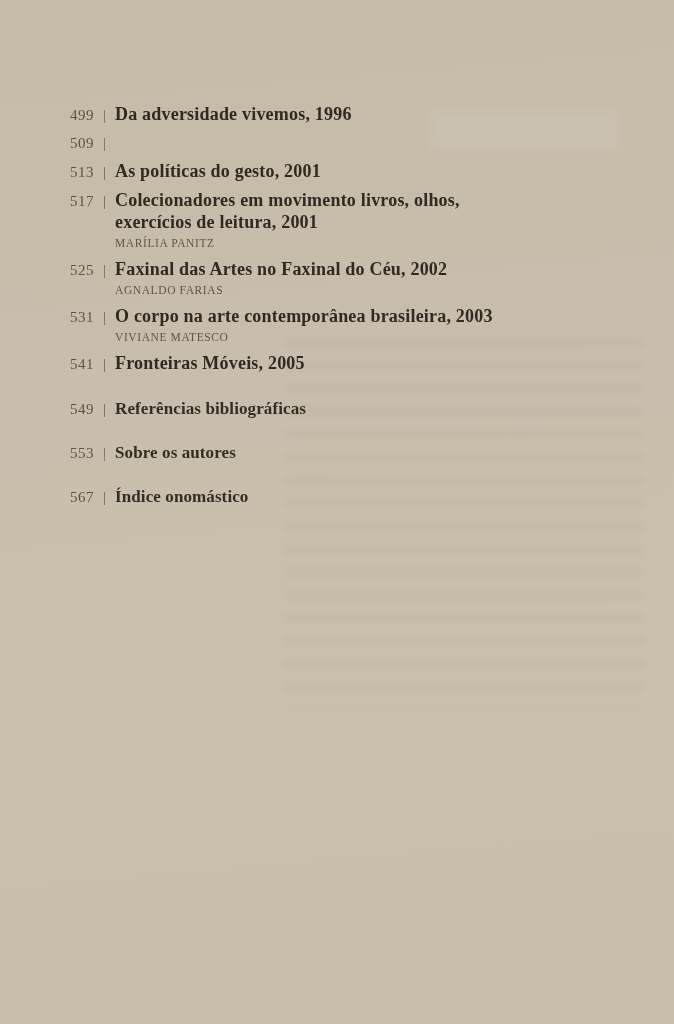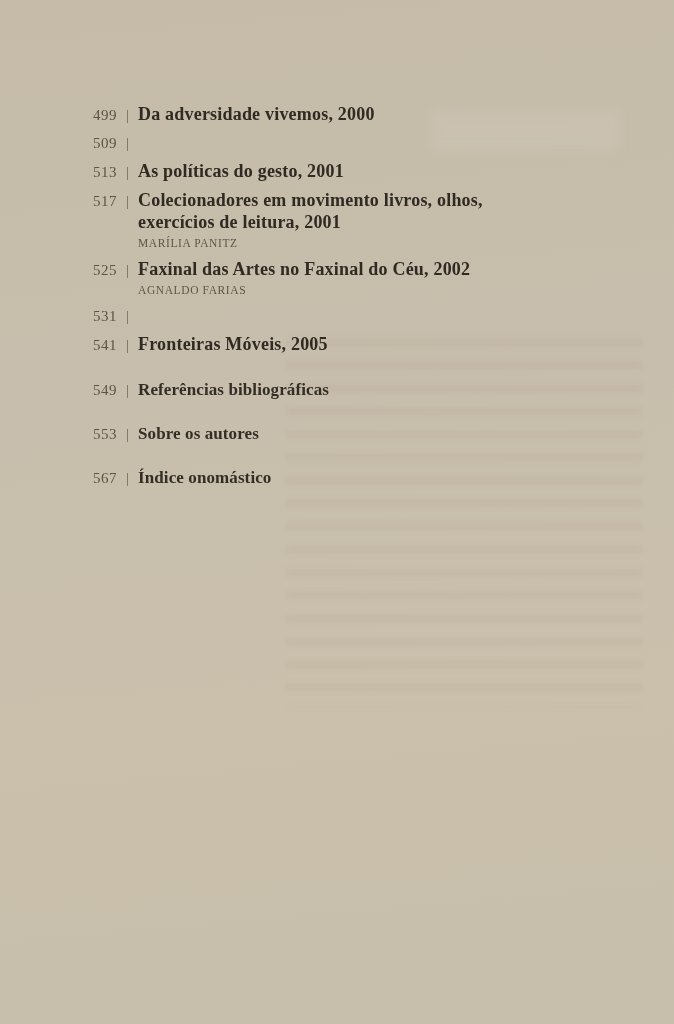--- a/index.html
+++ b/index.html
@@ -38,21 +38,21 @@
     left: 430px;
     top: 110px;
     width: 190px;
     height: 40px;
     background: rgba(210, 204, 188, 0.35);
     filter: blur(6px);
     pointer-events: none;
   }
   .content {
     position: relative;
-    padding: 103px 0 0 61px;
+    padding: 103px 0 0 38px;
   }
   .entry {
     display: grid;
     grid-template-columns: 56px 21px 450px;
     align-items: baseline;
     margin-bottom: 6px;
   }
   .entry .num {
     text-align: right;
     font-size: 15px;
@@ -96,21 +96,21 @@
 <div class="page">
   <div class="show-through"></div>
   <div class="show-through-2"></div>
 
   <div class="content">
 
     <div class="entry">
       <span class="num">499</span>
       <span class="sep">|</span>
       <div class="entry-body">
-        <div class="title">Da adversidade vivemos, 2000</div>
+        <div class="title">Da adversidade vivemos, 1996</div>
       </div>
     </div>
 
     <div class="entry">
       <span class="num">509</span>
       <span class="sep">|</span>
       <div class="entry-body">
       </div>
     </div>
 
@@ -136,20 +136,24 @@
       <span class="sep">|</span>
       <div class="entry-body">
         <div class="title">Faxinal das Artes no Faxinal do Céu, 2002</div>
         <div class="author">AGNALDO FARIAS</div>
       </div>
     </div>
 
     <div class="entry">
       <span class="num">531</span>
       <span class="sep">|</span>
+      <div class="entry-body">
+        <div class="title">O corpo na arte contemporânea brasileira, 2003</div>
+        <div class="author">VIVIANE MATESCO</div>
+      </div>
     </div>
 
     <div class="entry">
       <span class="num">541</span>
       <span class="sep">|</span>
       <div class="entry-body">
         <div class="title">Fronteiras Móveis, 2005</div>
       </div>
     </div>
 

